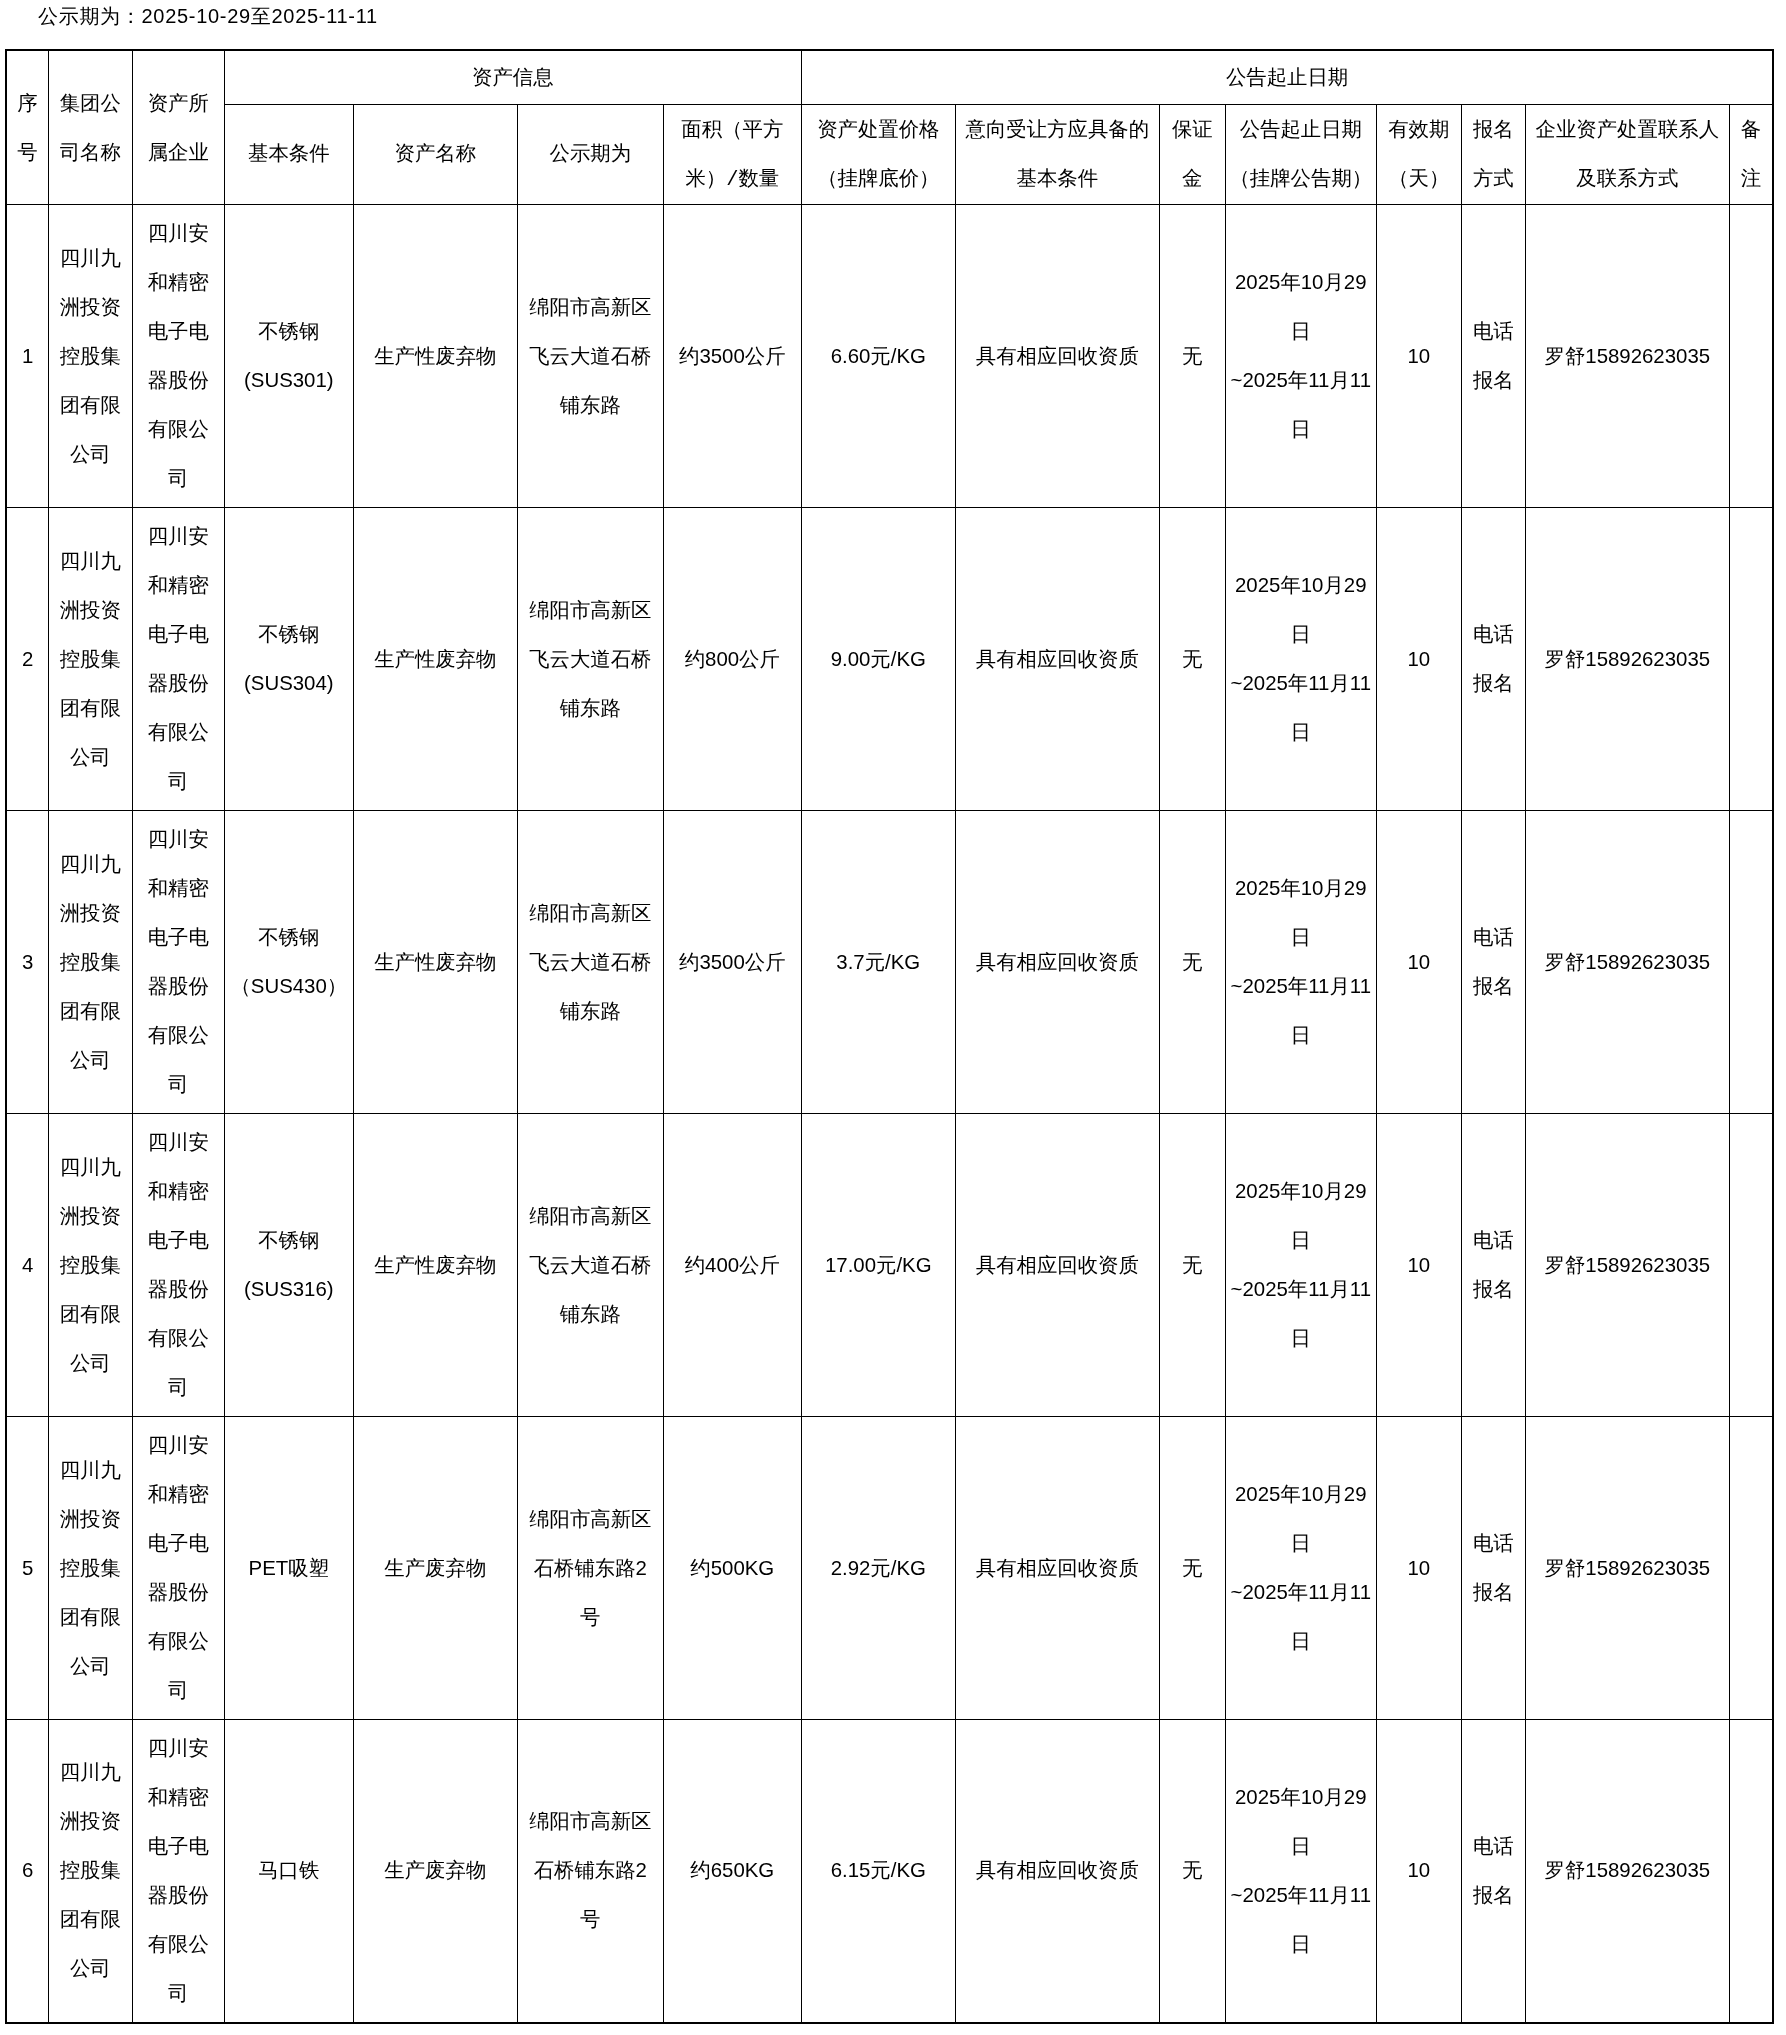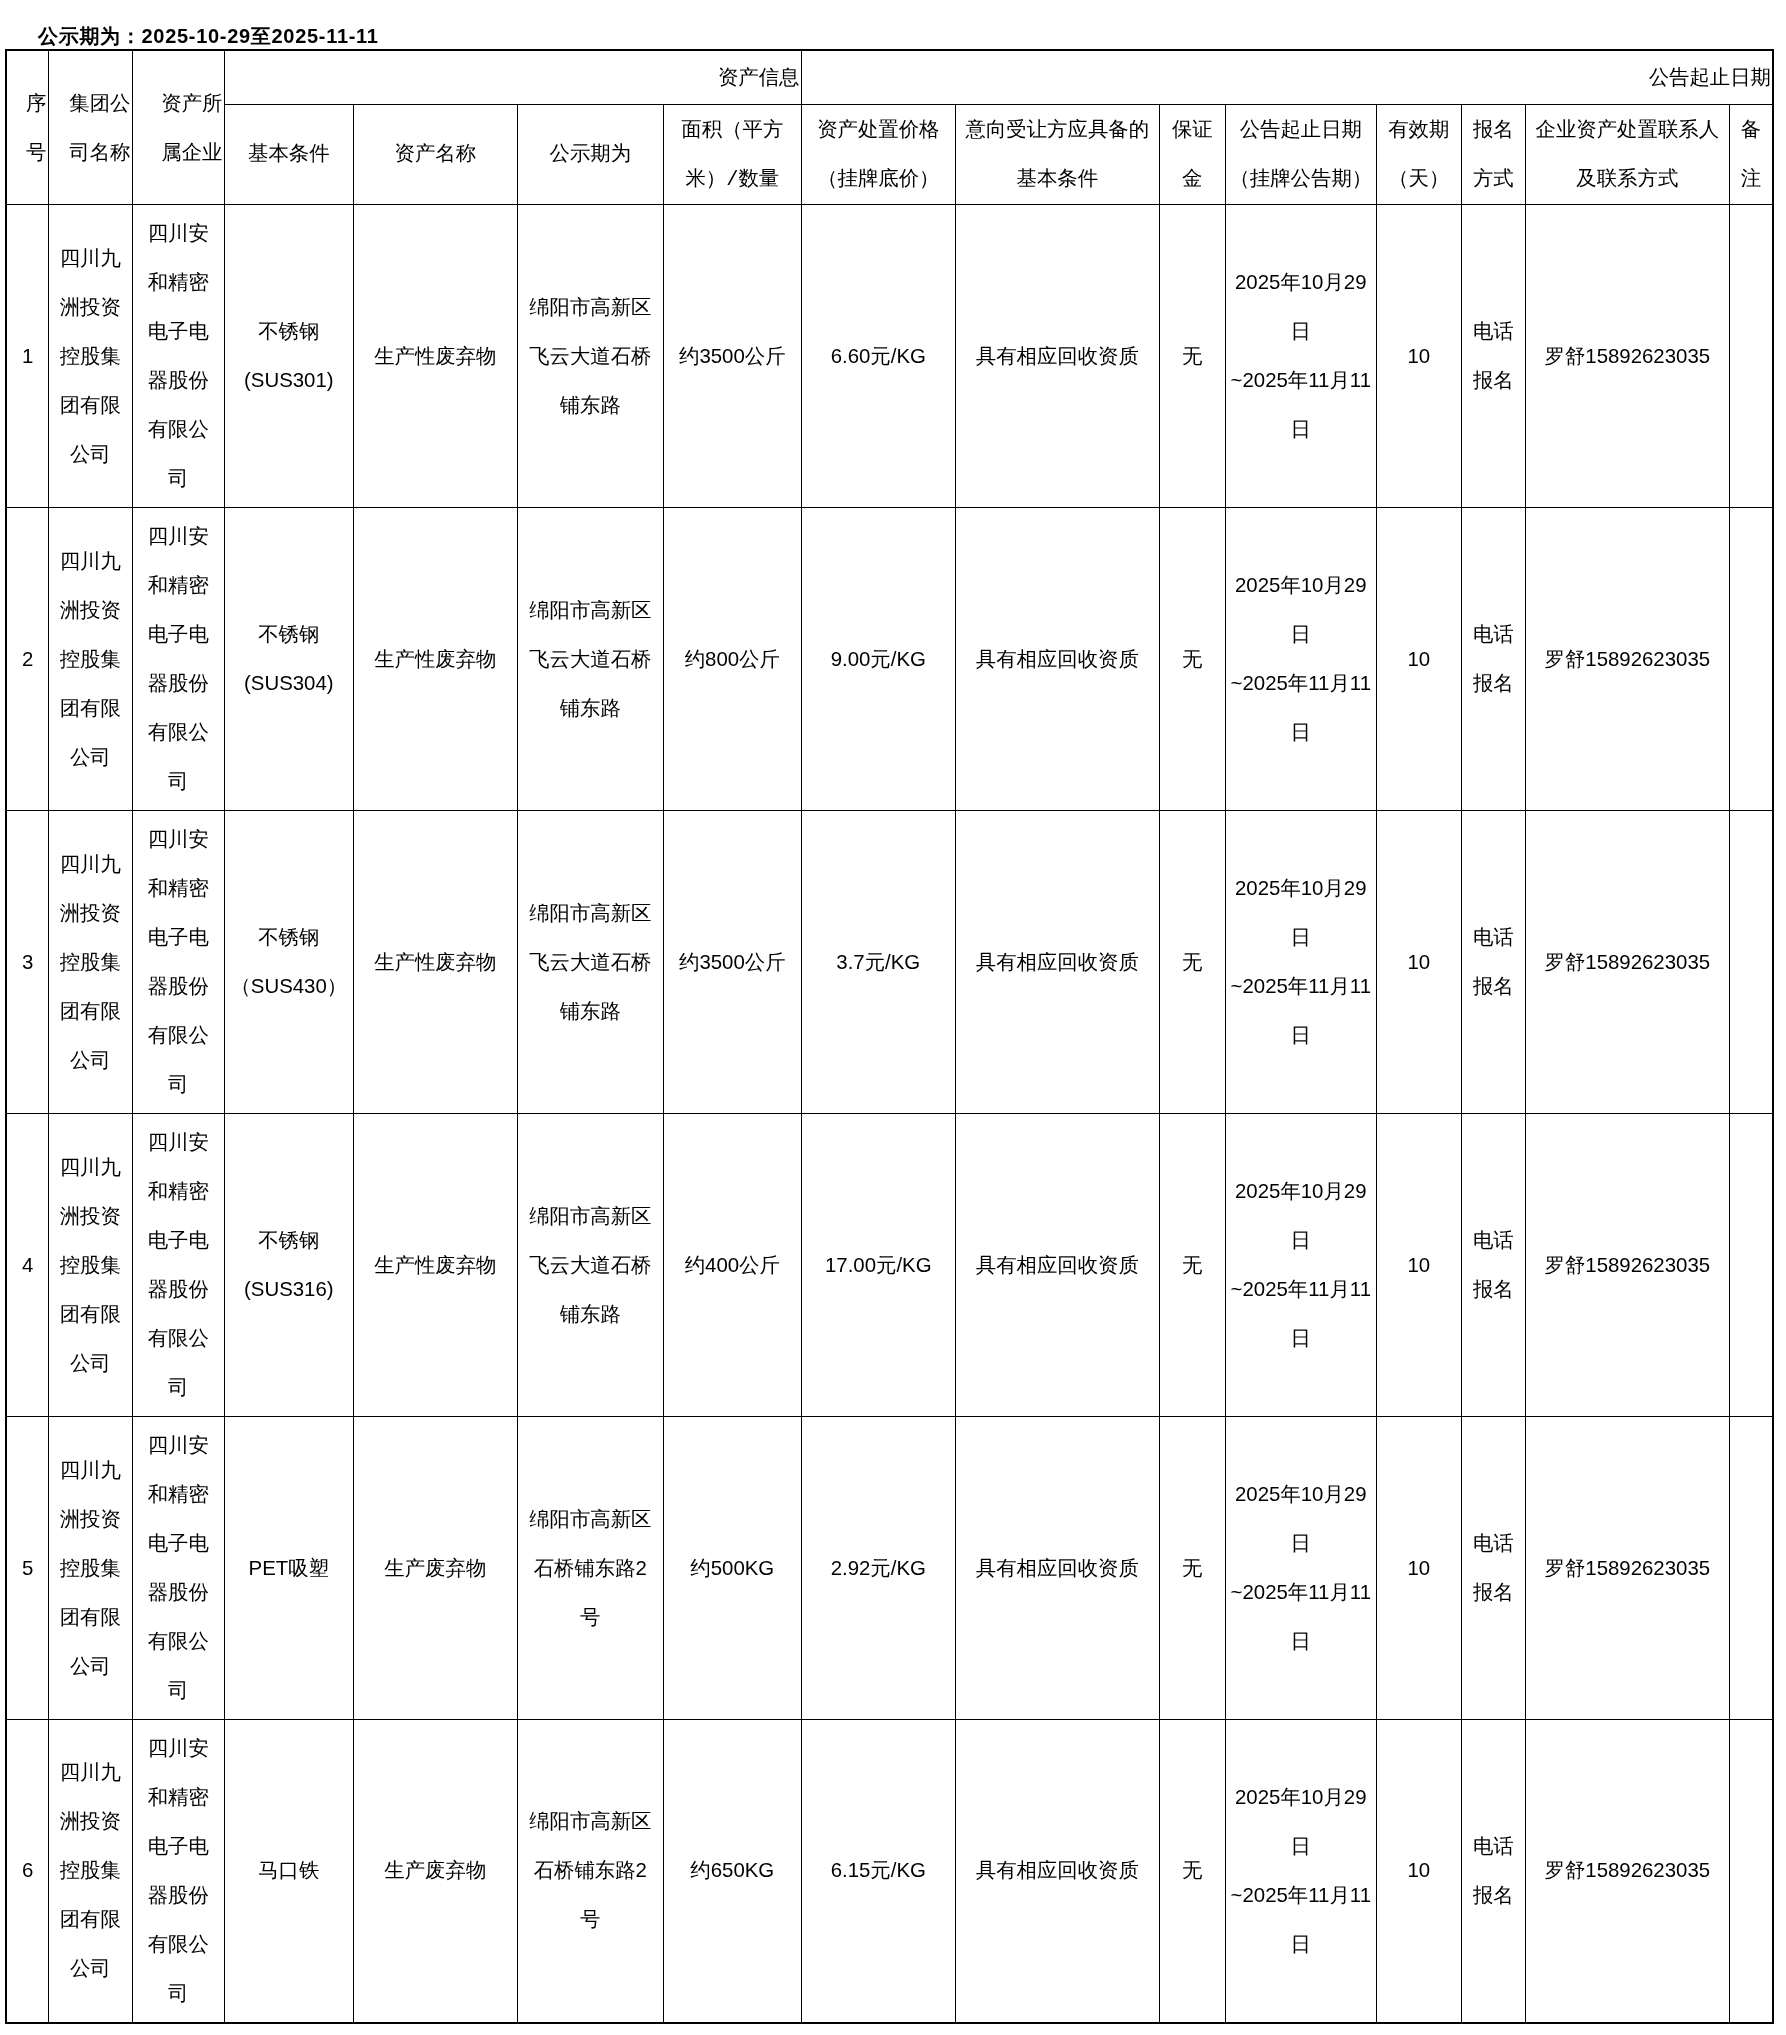--- a/index.html
+++ b/index.html
@@ -10,47 +10,46 @@
   body {
     width: 1786px;
     height: 2035px;
     position: relative;
     font-family: "Liberation Sans", sans-serif;
     color: #000000;
   }
   .page-title {
     position: absolute;
     left: 38px;
-    top: 22px;
+    top: 2px;
     font-size: 20px;
     line-height: 29px;
     letter-spacing: 0.7px;
     white-space: pre;
-    font-weight: bold;
   }
   table.asset-table {
     position: absolute;
     left: 5.3px;
     top: 49px;
     border-collapse: collapse;
     table-layout: fixed;
     border: 2px solid #000000;
   }
   .asset-table th, .asset-table td {
     border: 1.3px solid #000000;
     padding: 0 1.3px;
     text-align: center;
     vertical-align: middle;
     font-size: 20.4px;
     font-weight: 400;
     line-height: 49px;
     white-space: pre-line;
     overflow: hidden;
   }
-  .asset-table thead tr.hr1 th { height: 53px; text-align: right; }
+  .asset-table thead tr.hr1 th { height: 53px; }
   .asset-table thead tr.hr2 th { height: 99px; font-family: Liberation Mono, monospace; }
   .asset-table tbody tr { height: 303px; }
 </style>
 </head>
 <body>
 
 <div class="page-title">公示期为：2025-10-29至2025-11-11</div>
 
 <table class="asset-table">
   <colgroup>

